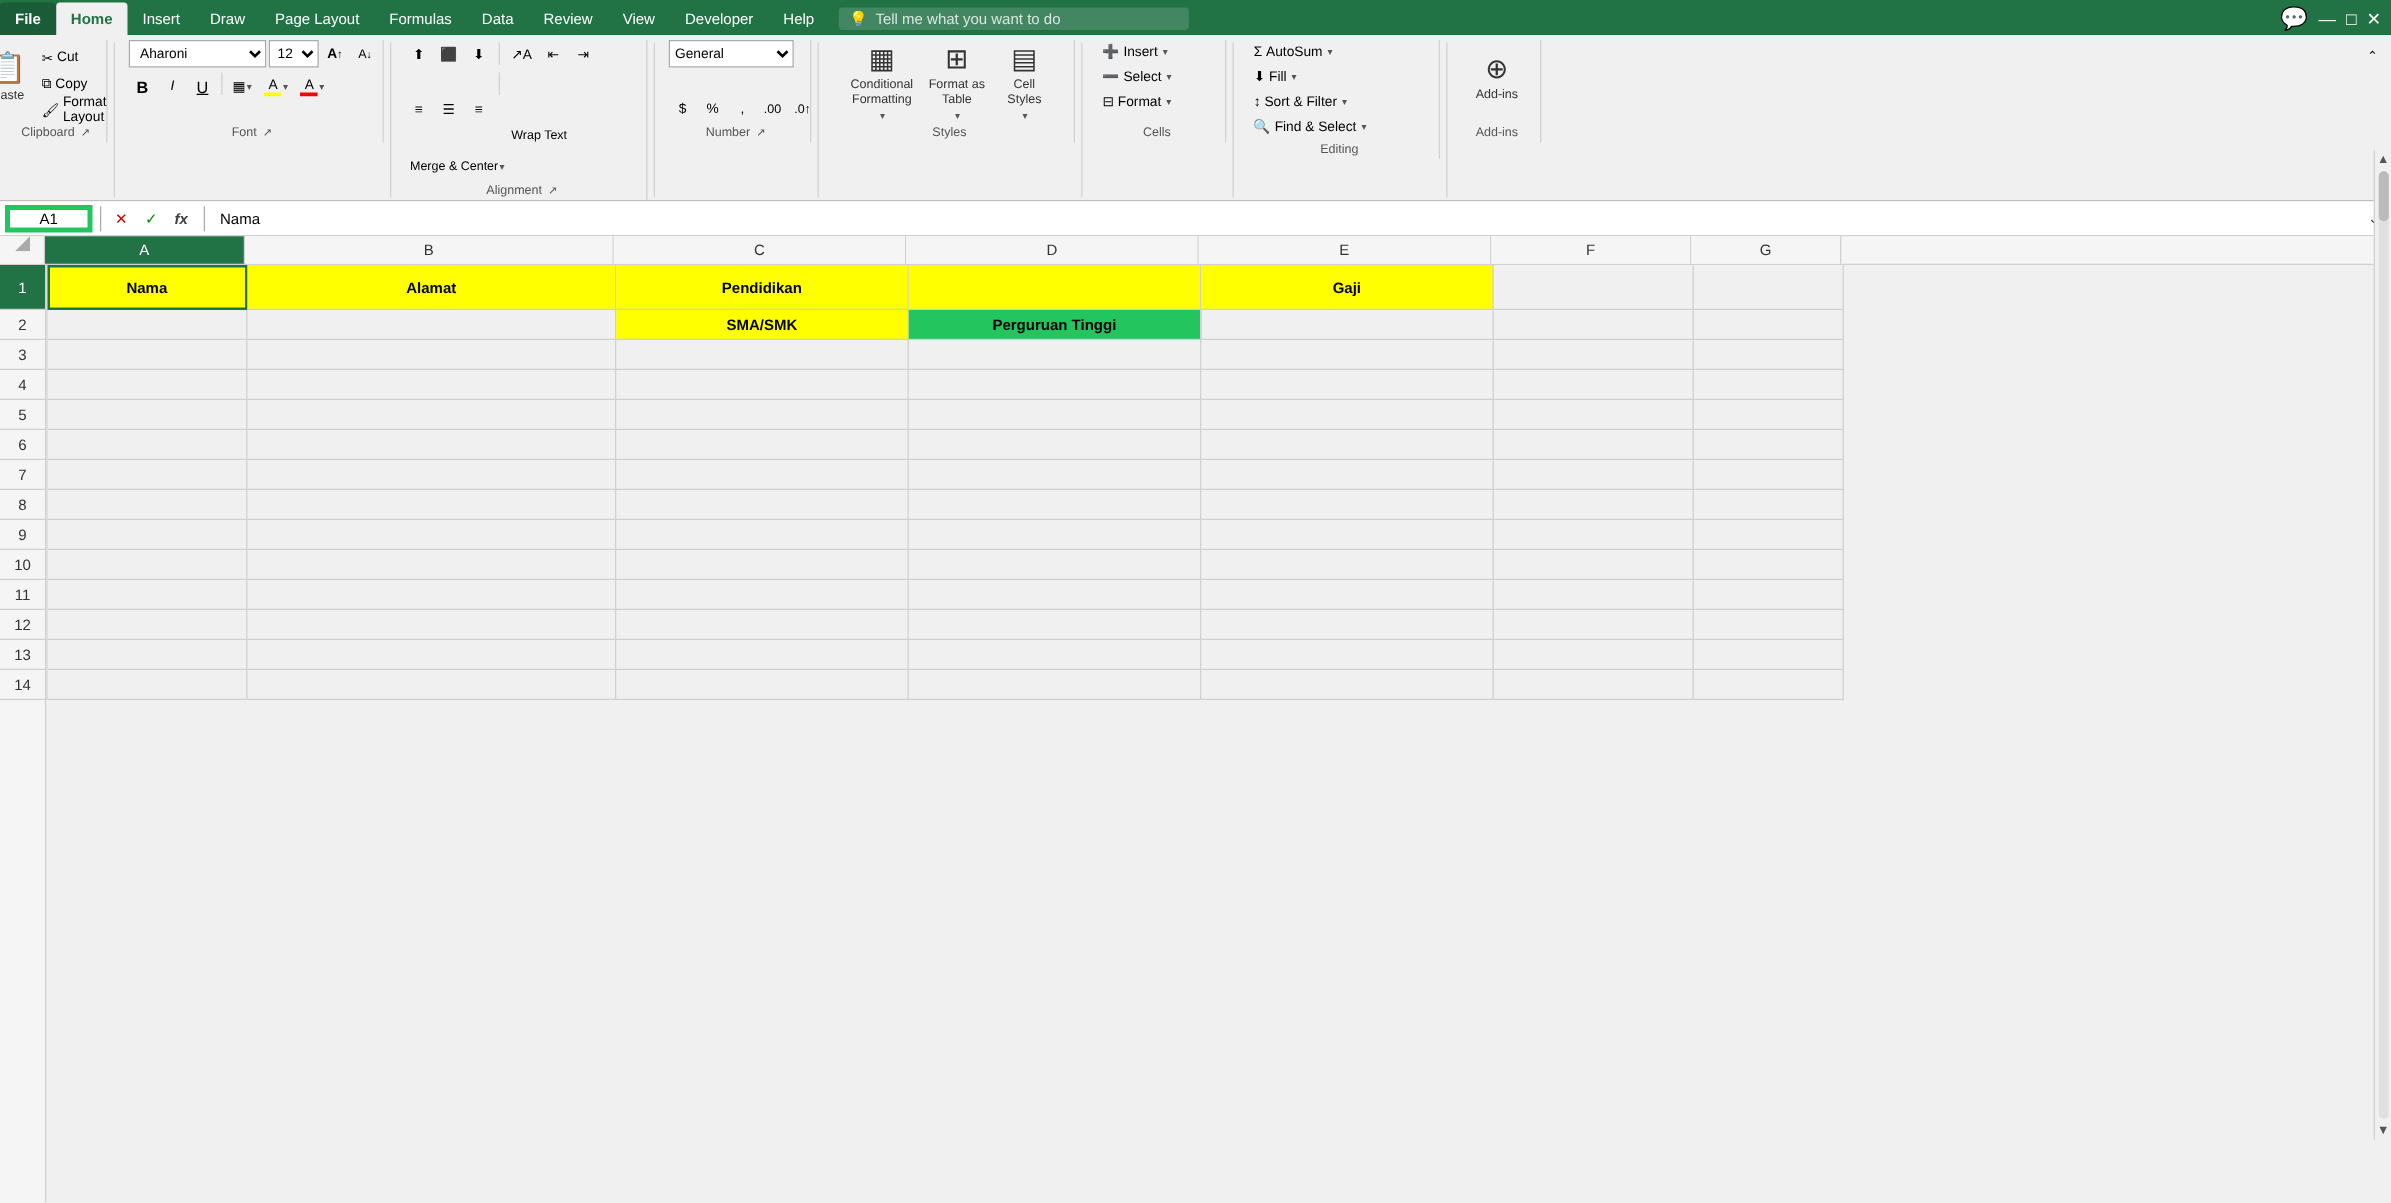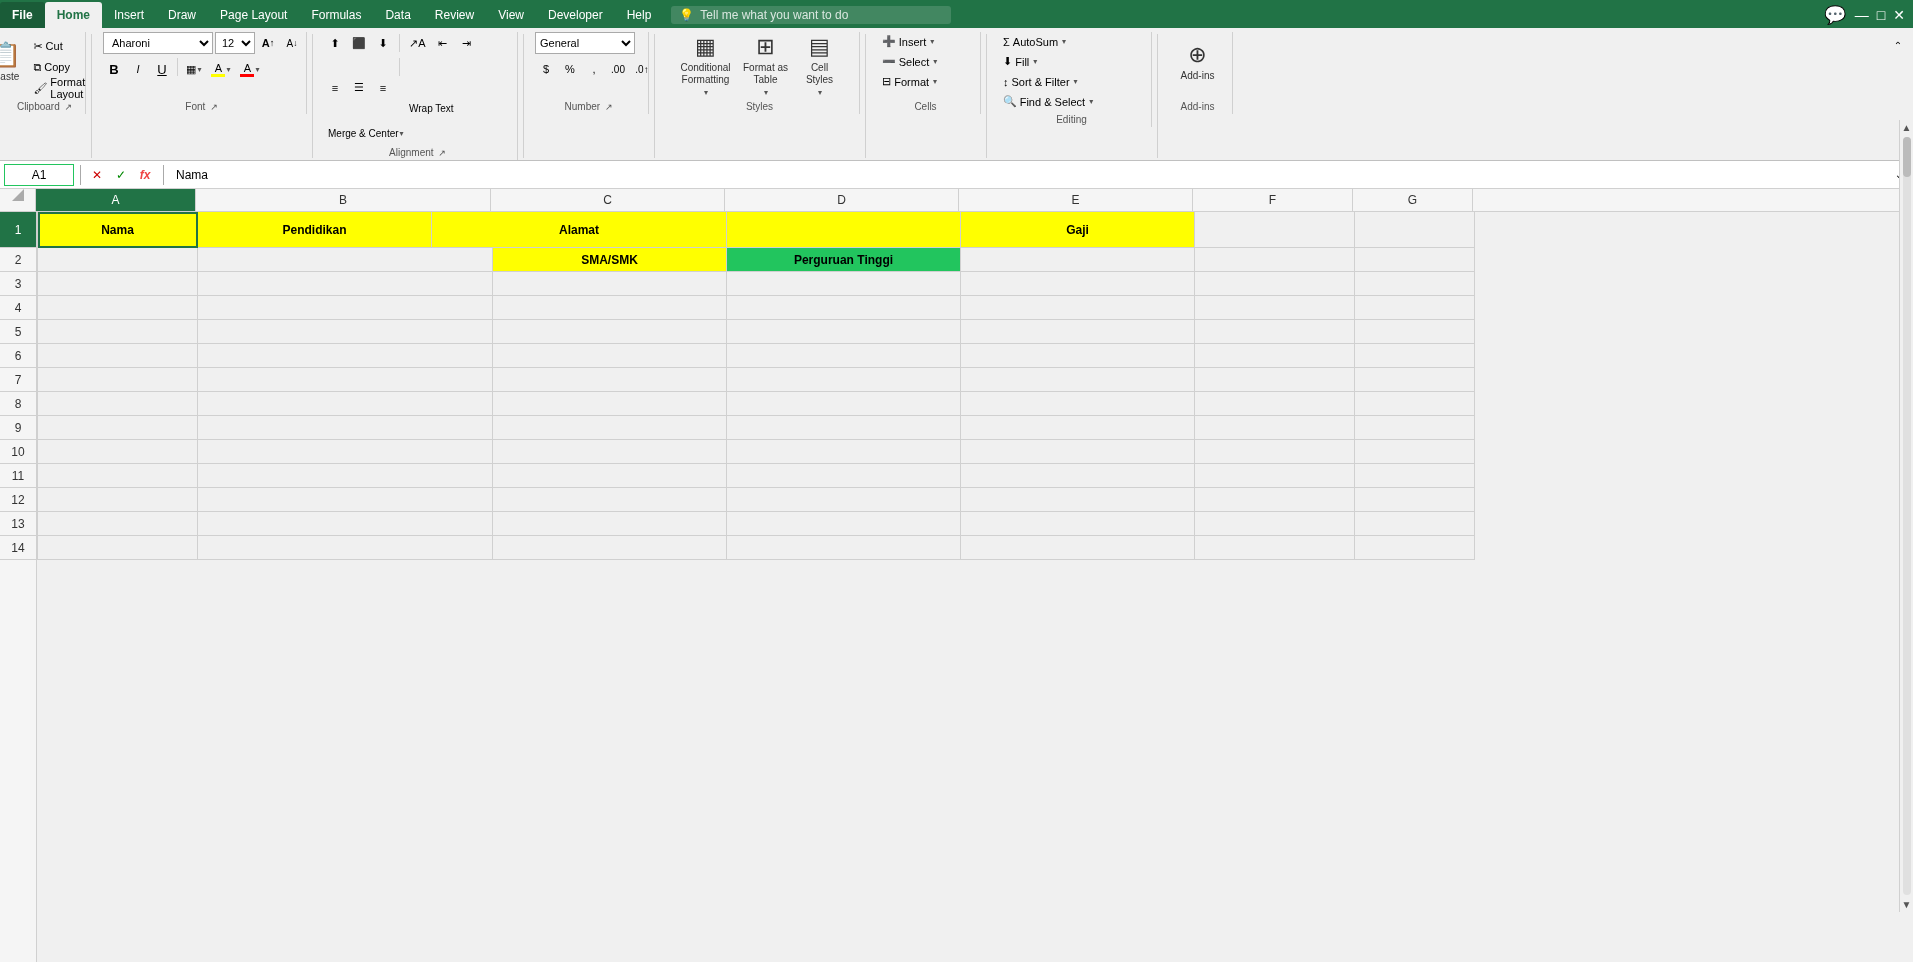--- a/index.html
+++ b/index.html
@@ -31,21 +31,21 @@
     }
     .font-size-select { width: 40px; height: 22px; font-size: 11px; border: 1px solid #aaa; background: white; padding: 1px 2px; }
     .ribbon-btn { height: 22px; min-width: 22px; padding: 0 3px; border: 1px solid transparent; background: transparent; cursor: pointer; border-radius: 2px; font-size: 11px; display: inline-flex; align-items: center; justify-content: center; }
     .ribbon-btn.bold { font-weight: bold; }
     .ribbon-btn.italic { font-style: italic; }
     .ribbon-btn.underline { text-decoration: underline; }
     .number-select { width: 100px; height: 22px; font-size: 11px; border: 1px solid #aaa; background: white; margin-bottom: 2px; }
 
     
     .formula-bar { display: flex; align-items: center; height: 28px; background: white; border-bottom: 1px solid #d0d0d0; padding: 0 4px; gap: 4px; }
-    .cell-ref-box { width: 70px; height: 22px; border: 1px solid #22c55e; padding: 0 4px; font-size: 12px; text-align: center; }
+    .cell-ref-box { width: 70px; height: 22px; border: 4px solid #22c55e; padding: 0 4px; font-size: 12px; text-align: center; }
     .formula-icon-btn { width: 20px; height: 20px; display: flex; align-items: center; justify-content: center; cursor: pointer; font-size: 12px; color: #555; }
     .formula-input { flex: 1; height: 22px; border: none; outline: none; font-size: 12px; padding: 0 4px; }
     .formula-expand { width: 20px; height: 22px; display: flex; align-items: center; justify-content: center; cursor: pointer; font-size: 10px; }
     .sheet-header-row { display: flex; background: #f5f5f5; border-bottom: 1px solid #d0d0d0; }
     .corner-cell { width: 36px; min-width: 36px; height: 22px; border-right: 1px solid #d0d0d0; background: #f5f5f5; }
     .col-header { height: 22px; border-right: 1px solid #d0d0d0; display: flex; align-items: center; justify-content: center; font-size: 12px; color: #333; background: #f5f5f5; cursor: pointer; user-select: none; }
     .col-header.selected { background: #217346; color: white; }
 
     .sheet-body { display: flex; flex: 1; overflow: hidden; }
     .row-headers { display: flex; flex-direction: column; background: #f5f5f5; border-right: 1px solid #d0d0d0; min-width: 36px; }
@@ -235,21 +235,21 @@
       </div>
       <div class="ribbon-group-label">
         <span>Alignment</span>
         <span style="font-size:9px; margin-left:2px;">↗</span>
       </div>
     </div>
 
     <div class="separator"></div>
 
     <div class="ribbon-group" style="width:120px;">
-      <div class="ribbon-group-content" style="flex-direction:column; gap:2px; padding-bottom:14px; width:100%;">
+      <div class="ribbon-group-content" style="flex-direction:column; gap:20px; padding-bottom:14px; width:100%;">
         <select class="number-select">
           <option>General</option>
         </select>
         <div style="display:flex; align-items:center; gap:2px;">
           <button class="ribbon-btn">$</button>
           <button class="ribbon-btn">%</button>
           <button class="ribbon-btn">,</button>
           <button class="ribbon-btn" style="font-size:10px;">.00</button>
           <button class="ribbon-btn" style="font-size:10px;">.0↑</button>
         </div>
@@ -358,21 +358,21 @@
       <button class="ribbon-btn" style="font-size:10px;">⌃</button>
     </div>
   </div>
 </div>
 
 <div class="formula-bar">
   <input class="cell-ref-box" type="text" value="A1" style="">
   <div style="width:1px; height:20px; background:#aaa; margin:0 2px;"></div>
   <span class="formula-icon-btn" style="color:#c00;">✕</span>
   <span class="formula-icon-btn" style="color:#080;">✓</span>
-  <span class="formula-icon-btn" style="font-style:italic; font-weight:bold; color:#ef4444;">fx</span>
+  <span class="formula-icon-btn" style="font-style:italic; font-weight:bold; color:#404040;">fx</span>
   <div style="width:1px; height:20px; background:#aaa; margin:0 4px;"></div>
   <input class="formula-input" type="text" value="Nama" style="">
   <span class="formula-expand">⌄</span>
 </div>
 
 <div class="main-area">
 
   <div class="sheet-header-row">
     <div class="corner-cell">
       <svg width="12" height="12" viewBox="0 0 12 12" style="margin:auto; display:block;">
@@ -404,22 +404,22 @@
         <div class="row-header" style="height: 24px; min-height: 24px;">11</div>
         <div class="row-header" style="height: 24px; min-height: 24px;">12</div>
         <div class="row-header" style="height: 24px; min-height: 24px;">13</div>
         <div class="row-header" style="height: 24px; min-height: 24px;">14</div>
       </div>
 
     <div class="grid-area">
       <div class="grid" id="grid-container">
           <div class="grid-row">
             <div class="grid-cell" style="width: 160px; min-width: 160px; height: 36px; background: rgb(255, 255, 0); font-weight: bold; justify-content: center; outline: rgb(33, 115, 70) solid 2px; outline-offset: -2px;">Nama</div>
+            <div class="grid-cell" style="width: 295px; min-width: 295px; height: 36px; background: rgb(255, 255, 0); font-weight: bold; justify-content: center;">Alamat</div>
             <div class="grid-cell" style="width: 234px; min-width: 234px; height: 36px; background: rgb(255, 255, 0); font-weight: bold; justify-content: center;">Pendidikan</div>
-            <div class="grid-cell" style="width: 295px; min-width: 295px; height: 36px; background: rgb(255, 255, 0); font-weight: bold; justify-content: center;">Alamat</div>
             <div class="grid-cell" style="width: 234px; min-width: 234px; height: 36px; background: rgb(255, 255, 0); justify-content: center;"></div>
             <div class="grid-cell" style="width: 234px; min-width: 234px; height: 36px; background: rgb(255, 255, 0); font-weight: bold; justify-content: center;">Gaji</div>
             <div class="grid-cell" style="width: 160px; min-width: 160px; height: 36px;"></div>
             <div class="grid-cell" style="width: 120px; min-width: 120px; height: 36px;"></div>
           </div>
           <div class="grid-row">
             <div class="grid-cell" style="width: 160px; min-width: 160px; height: 24px;"></div>
             <div class="grid-cell" style="width: 295px; min-width: 295px; height: 24px;"></div>
             <div class="grid-cell" style="width: 234px; min-width: 234px; height: 24px; background: rgb(255, 255, 0); font-weight: bold; justify-content: center;">SMA/SMK</div>
             <div class="grid-cell" style="width: 234px; min-width: 234px; height: 24px; background: #22c55e; font-weight: bold; justify-content: center;">Perguruan Tinggi</div>

